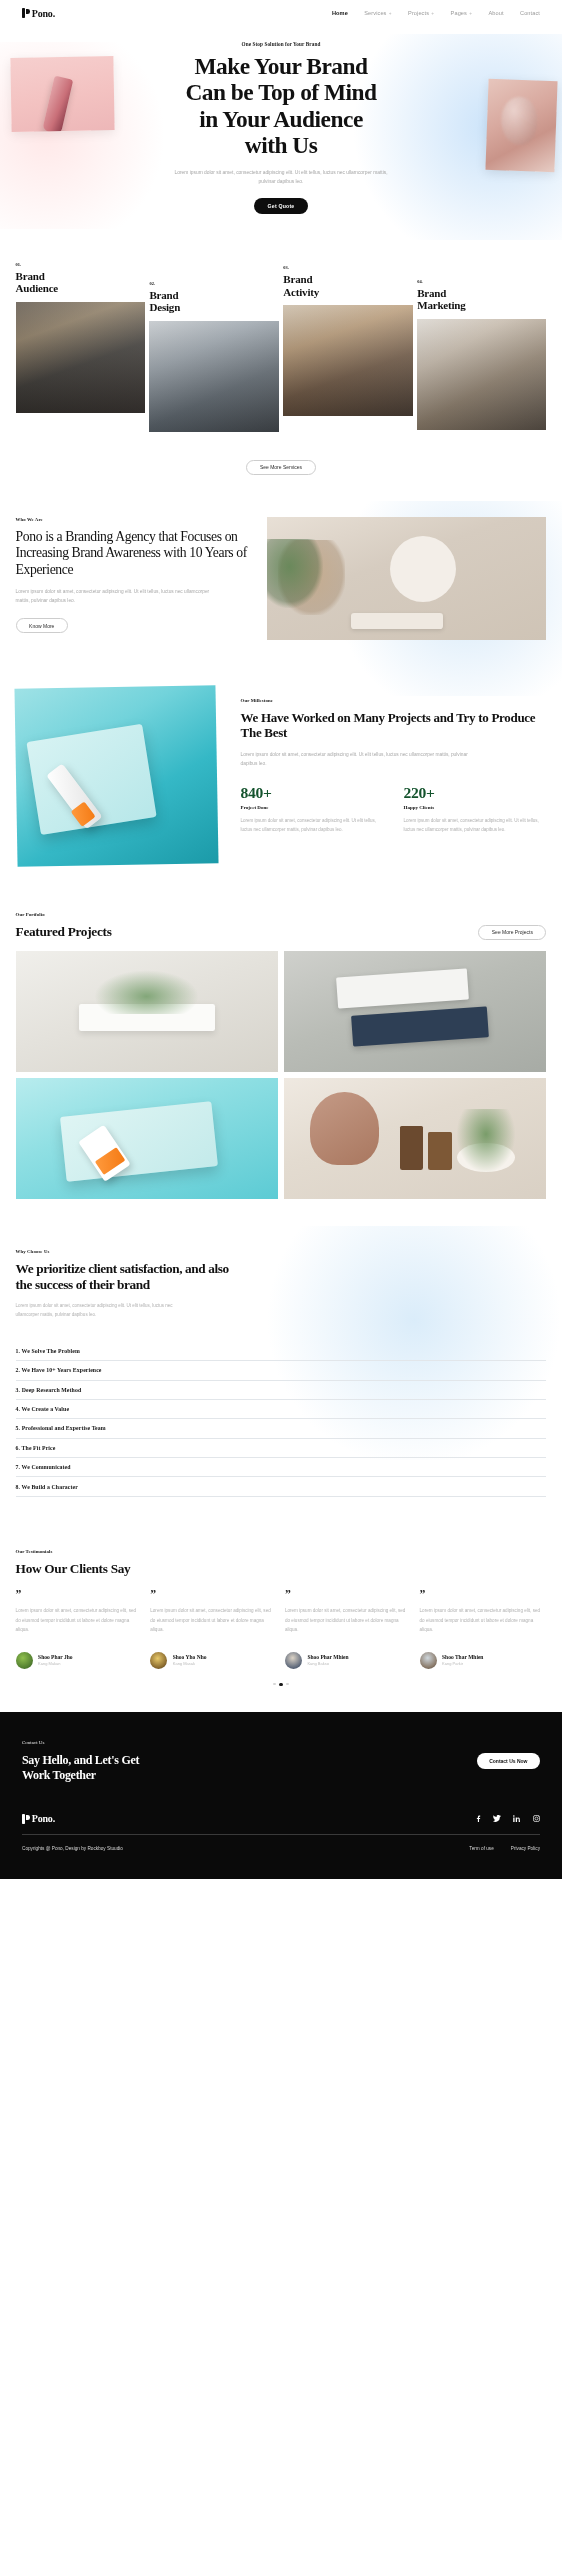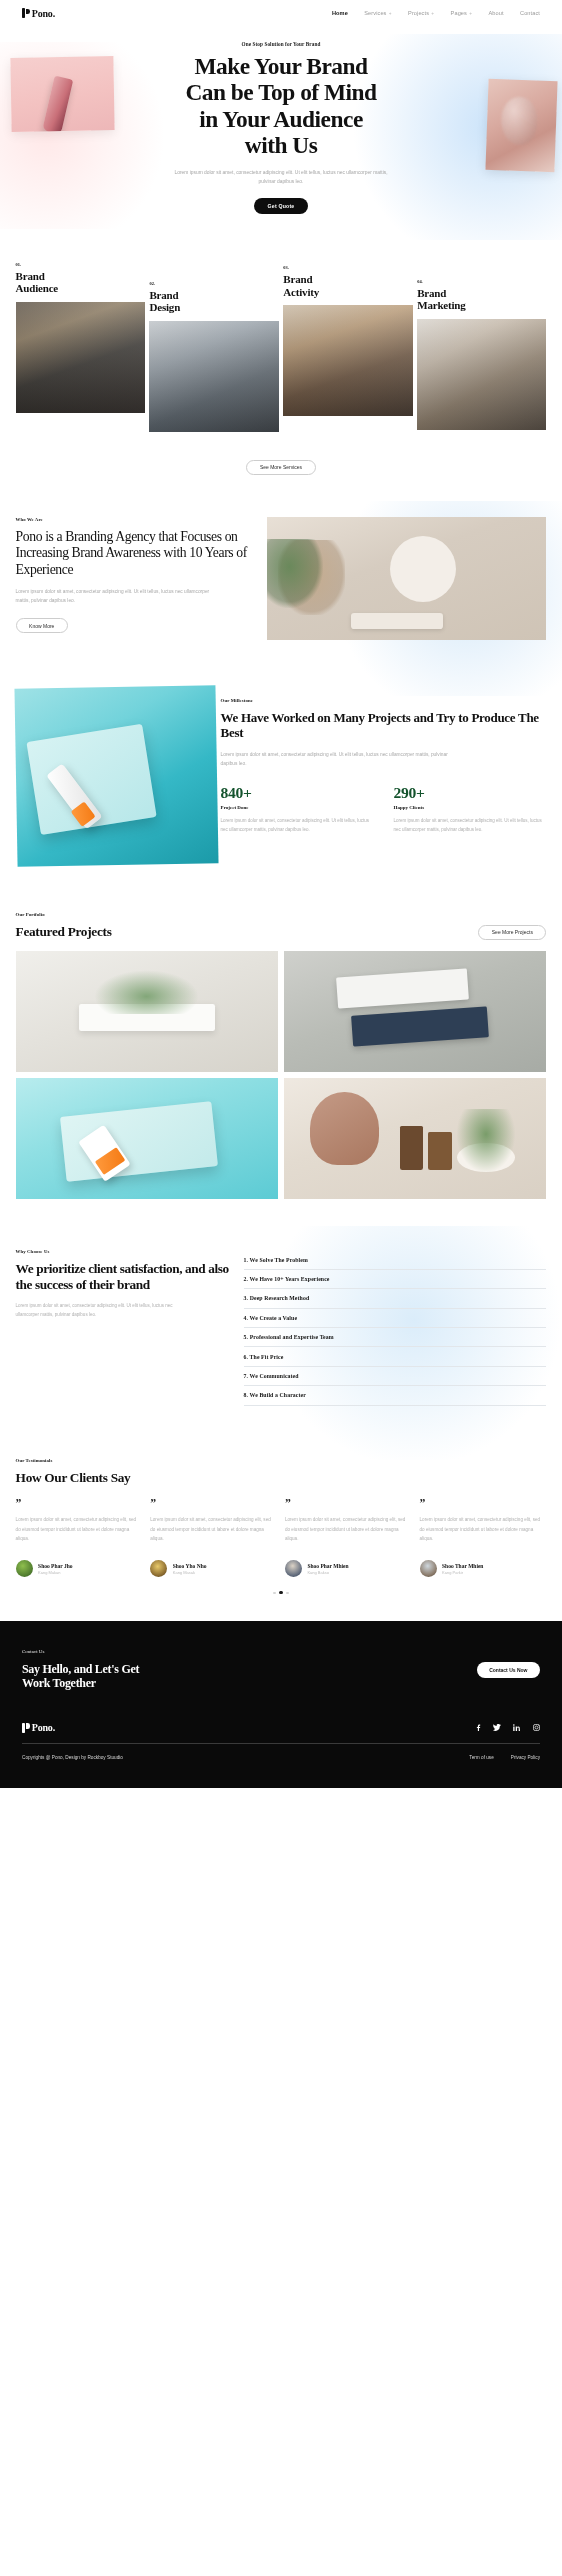--- a/index.html
+++ b/index.html
@@ -199,21 +199,21 @@
     position:absolute; left:11px; top:23.4px; width:67px; height:75px;
     background: radial-gradient(ellipse at 50% 45%, rgba(196,170,140,.95), rgba(170,145,118,.5) 65%, rgba(0,0,0,0) 75%);
   }
   .who-plate {
     position:absolute; left:30%; bottom:11px; width:92px; height:15.6px;
     background:#efe9e1; border-radius: 3.1px;
     box-shadow: 0 1.6px 4.7px rgba(0,0,0,.12);
   }
 
   
-  .mile { margin-top: 47px; display:flex; gap: 4px; align-items:flex-start; padding: 0 15.6px; }
+  .mile { margin-top: 47px; display:flex; gap: 24px; align-items:flex-start; padding: 0 15.6px; }
   .mile-img {
     width: 201px; height: 178px; position:relative; overflow:hidden;
     background: linear-gradient(150deg,#9fe2e6 0%, #72d3db 32%, #35b8c6 62%, #1b9aa8 100%);
     transform: rotate(-1deg);
   }
   .mile-img::before{
     content:""; position:absolute; left:17px; top:45px; width:117px; height:94px;
     background: linear-gradient(150deg,#d7f3f3,#b7e7e9);
     border-radius: 3.1px;
     box-shadow: 0 6.2px 14px rgba(0,0,0,.18);
@@ -272,21 +272,21 @@
   .pf-3 .cap { position:absolute; left:31%; top:62%; width:10%; height:13%; background:linear-gradient(120deg,#ff9a3d,#f47a14); border-radius:1.6px; transform:rotate(-34deg); z-index:3; }
   .pf-4 { background: linear-gradient(160deg,#efe9e1 0%, #e3dbd0 40%, #d9d0c4 100%); }
   .pf-4::before{ content:""; position:absolute; left:10%; top:12%; width:26%; height:60%; background: linear-gradient(150deg,#c49a86,#a9775f); border-radius: 50% 50% 40% 40%; }
   .pf-4::after{ content:""; position:absolute; right:12%; top:26%; width:22%; height:52%;
     background: radial-gradient(ellipse at 50% 40%, rgba(110,150,95,.9), rgba(110,150,95,0) 72%); }
   .pf-4 .bot1 { position:absolute; left:44%; top:40%; width:9%; height:36%; background:#6b4a2f; border-radius:1.6px 1.6px 2.3px 2.3px; }
   .pf-4 .bot2 { position:absolute; left:55%; top:45%; width:9%; height:31%; background:#7d5836; border-radius:1.6px 1.6px 2.3px 2.3px; }
   .pf-4 .disc { position:absolute; left:66%; top:54%; width:22%; height:24%; background:#f6f2ec; border-radius:50%; }
 
   
-  .why { margin-top: 50px; padding: 0 15.6px; display:flex; gap: 9px; position:relative; }
+  .why { margin-top: 50px; padding: 0 15.6px; display:flex; gap: 21px; position:relative;flex-direction:column; }
   .why-glow {
     position:absolute; right:-15.6px; top:-23.4px; width:328px; height:234px;
     background: radial-gradient(circle at 50% 40%, rgba(206,230,248,.75), rgba(255,255,255,0) 68%);
     z-index:0;
   }
   .why-left { width: 219px; position:relative; z-index:2; }
   .why-h {
     font-family:"Liberation Serif", serif; font-weight:bold;
     font-size: 13.3px; line-height:1.22; letter-spacing:-0.4px; color:#111;
   }
@@ -476,21 +476,21 @@
     <div class="label">Our Millestone</div>
     <div class="h2-mile">We Have Worked on Many Projects and Try to Produce The Best</div>
     <div class="body-sm mile-sub">Lorem ipsum dolor sit amet, consectetur adipiscing elit. Ut elit tellus, luctus nec ullamcorper mattis, pulvinar dapibus leo.</div>
     <div class="stats">
       <div class="stat">
         <div class="stat-num">840+</div>
         <div class="stat-label">Project Done</div>
         <div class="stat-desc">Lorem ipsum dolor sit amet, consectetur adipiscing elit. Ut elit tellus, luctus nec ullamcorper mattis, pulvinar dapibus leo.</div>
       </div>
       <div class="stat">
-        <div class="stat-num">290+</div>
+        <div class="stat-num">220+</div>
         <div class="stat-label">Happy Clients</div>
         <div class="stat-desc">Lorem ipsum dolor sit amet, consectetur adipiscing elit. Ut elit tellus, luctus nec ullamcorper mattis, pulvinar dapibus leo.</div>
       </div>
     </div>
   </div>
 </div>
 
 <div class="portfolio">
   <div class="pf-head">
     <div>

